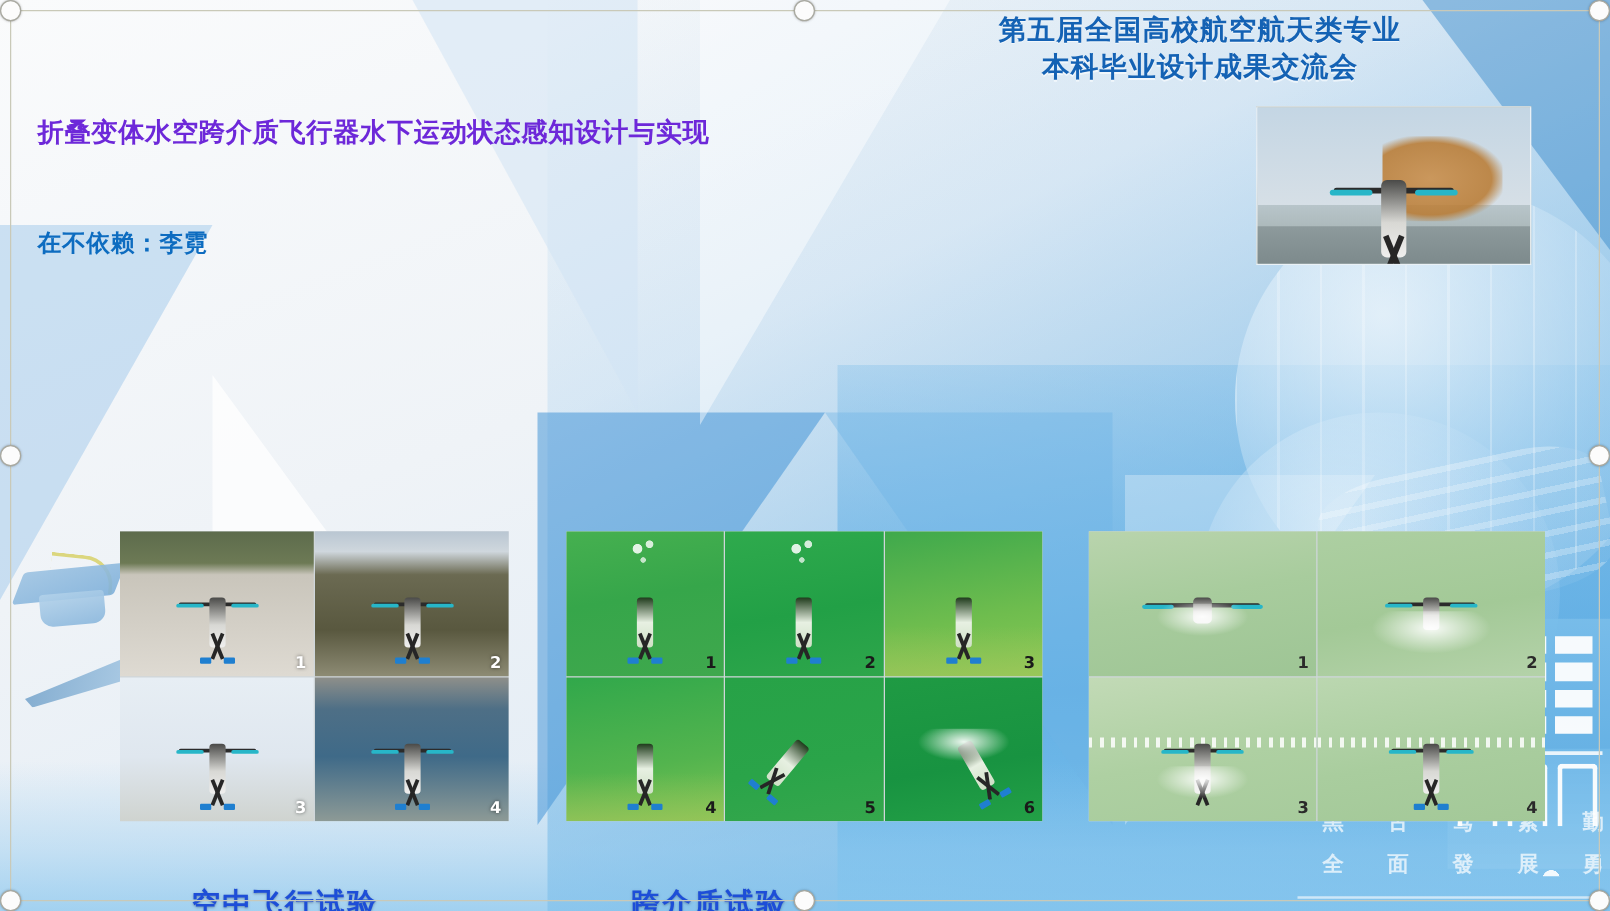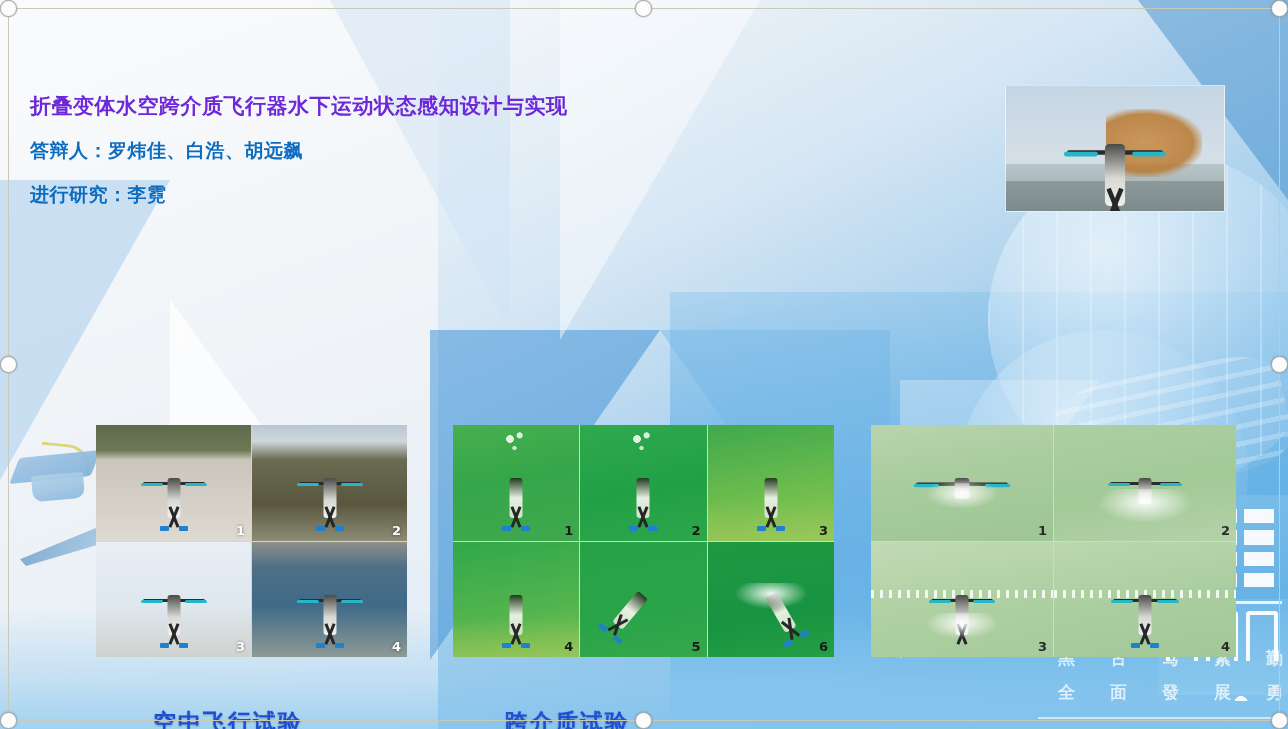--- a/index.html
+++ b/index.html
@@ -216,24 +216,27 @@
       <div class="arch"></div>
     </div>
   </div>
 
   <div class="motto">
     <div class="motto-line">黑　古　笃　素　勤</div>
     <div class="motto-line">全　面　發　展　勇</div>
   </div>
   <div class="motto-rule"></div>
 
+  <div class="header">
+    <div>第五届全国高校航空航天类专业</div>
+    <div>本科毕业设计成果交流会</div>
+  </div>
 
   <div class="title">折叠变体水空跨介质飞行器水下运动状态感知设计与实现</div>
-  <div class="presenter">答辩人：罗炜佳、白浩、胡远飙</div>
-  <div class="advisor">进行研究：李霓</div>
+  <div class="advisor">在不依赖：李霓</div>
 
 
   <div class="hero">
     <div style="position:absolute;left:0;top:0;width:100%;height:62%;background:linear-gradient(180deg,#c4d6e4,#d6dfe6);"></div>
     <div style="position:absolute;left:46%;top:18%;width:44%;height:55%;background:radial-gradient(ellipse at 40% 50%,#c98b44,#b9792f 60%,rgba(185,121,47,0) 75%);opacity:.85;"></div>
     <div style="position:absolute;left:0;bottom:0;width:100%;height:24%;background:linear-gradient(180deg,#8d9a9c,#7d8a8c);"></div>
     <div class="drone" style="transform:translate(-50%,-50%) scale(1.55);">
       <div class="d-arm">
         <div class="d-prop-l"></div>
         <div class="d-prop-r"></div>

